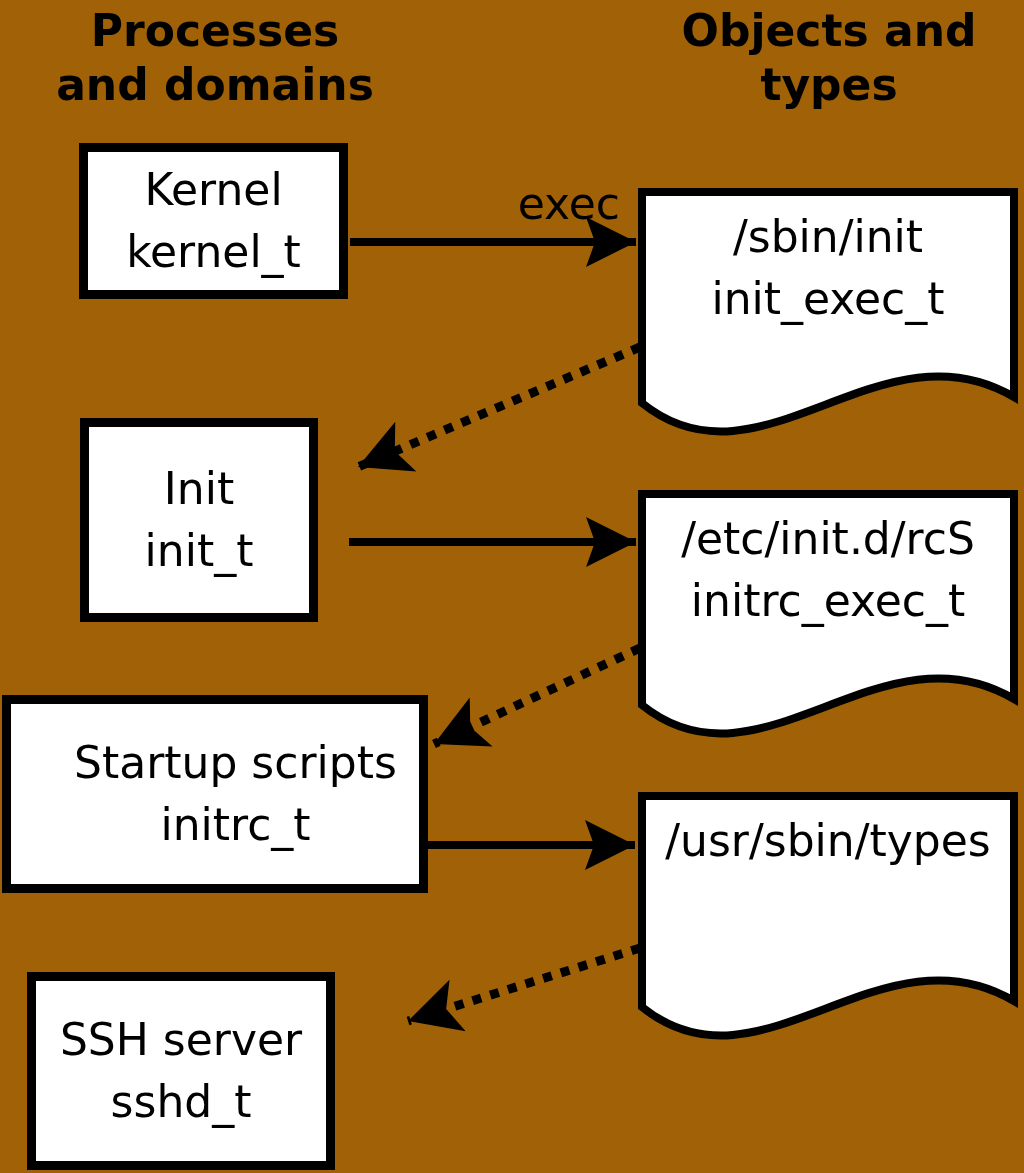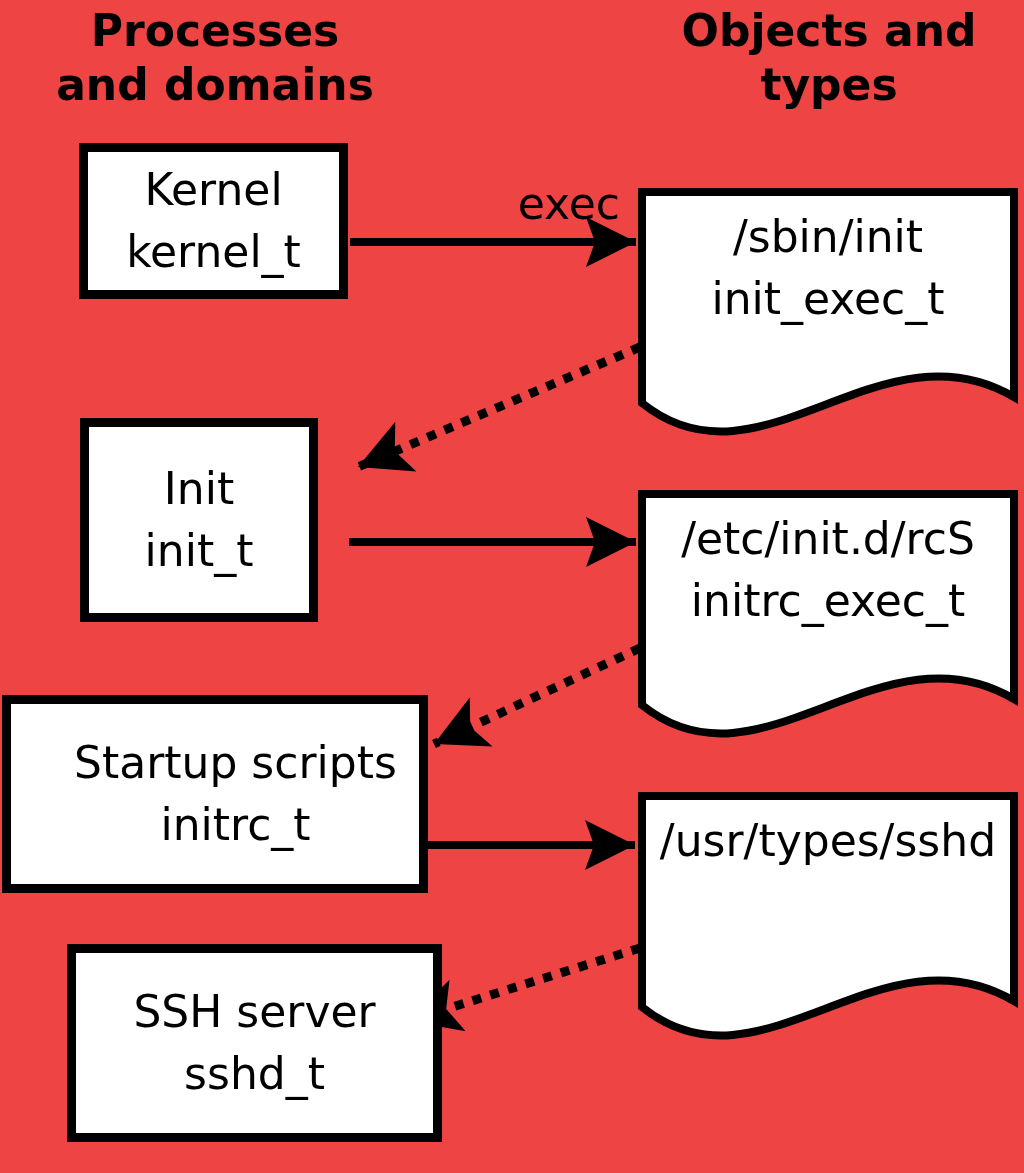--- a/index.html
+++ b/index.html
@@ -1,39 +1,39 @@
 <!DOCTYPE html>
 <html><head>
 <meta charset="utf-8">
 <style>
   html,body { margin:0; padding:0; background:#fff; }
   .canvas {
     position:relative; width:1024px; height:1173px;
-    background:#ef4444; color:#000;
+    background:#a16207; color:#000;
     font-family:"DejaVu Sans", sans-serif;
     overflow:hidden;
     text-decoration:underline;
   }
   .layer-svg { position:absolute; left:0; top:0; width:1024px; height:1173px; }
   .hdr {
     position:absolute; font-weight:bold; font-size:44px; line-height:54px;
     text-align:center; white-space:pre-line; letter-spacing:0;
   }
   #hdr-left  { left:30px;  top:4px; width:370px; }
   #hdr-right { left:640px; top:4px; width:378px; }
   .pbox {
     position:absolute; border:9px solid #000; background:#ffffff;
     box-sizing:border-box; display:flex; flex-direction:column;
     align-items:center; justify-content:center;
     font-size:44px; line-height:62px; text-align:center;
   }
   #box-kernel  { left:79px; top:143px; width:269px; height:156px; }
   #box-init    { left:80px; top:418px; width:238px; height:204px; }
   #box-startup { left:2px;  top:695px; width:426px; height:198px;padding-left:41px; }
-  #box-ssh     { left:27px; top:944px; width:375px; height:198px;margin-left:40px; }
+  #box-ssh     { left:27px; top:972px; width:308px; height:198px; }
   .doctext {
     position:absolute; left:640px; width:376px; text-align:center;
     font-size:44px; line-height:62px;
   }
   #doct-1 { top:206px; }
   #doct-2 { top:508px; }
   #doct-3 { top:810px; }
   .edge-label {
     position:absolute; left:330px; top:174px; width:290px;
     text-align:right; font-size:44px; line-height:60px;
@@ -91,18 +91,18 @@
 
   <div class="doctext" id="doct-1">
     <div>/sbin/init</div>
     <div>init_exec_t</div>
   </div>
   <div class="doctext" id="doct-2">
     <div>/etc/init.d/rcS</div>
     <div>initrc_exec_t</div>
   </div>
   <div class="doctext" id="doct-3">
-    <div>/usr/types/sshd</div>
+    <div>/usr/sbin/types</div>
   </div>
 
   <div class="edge-label">exec</div>
 
 </div>
 
 </body></html>

